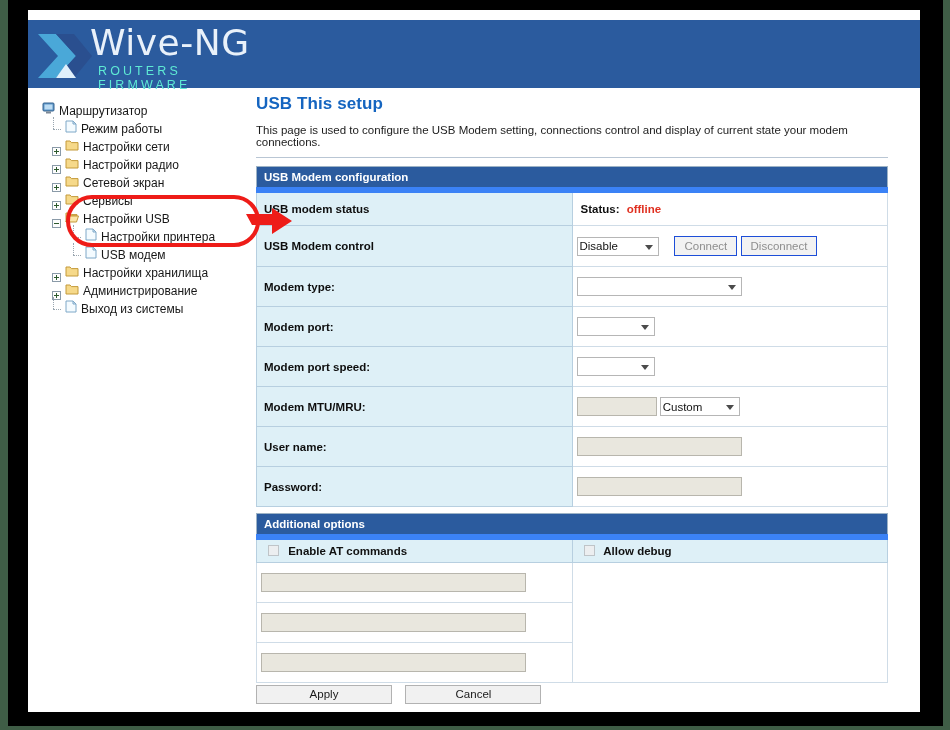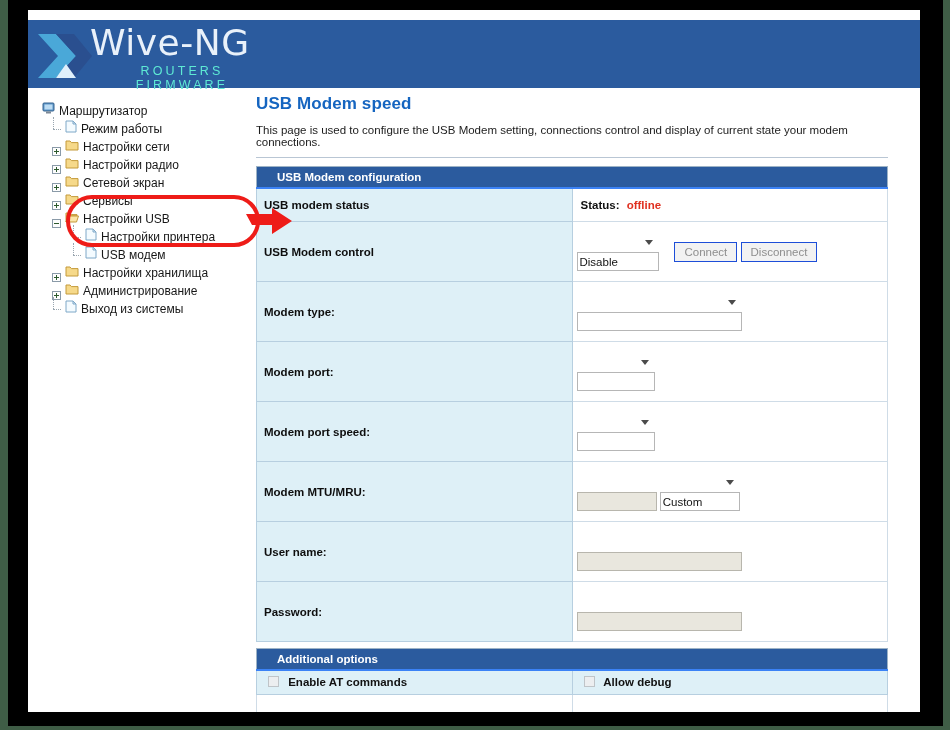--- a/index.html
+++ b/index.html
@@ -33,21 +33,21 @@
   
   .banner {
     position: absolute;
     left: 0; top: 10px;
     width: 892px; height: 68px;
     background: #2b5b9e;
   }
   .logo-wrap {
     position: absolute;
     left: 8px; top: 2px;
-    width: 230px; height: 66px; text-align: center;
+    width: 230px; height: 66px;
   }
   .logo-mark { position: absolute; left: 0px; top: 6px; width: 56px; height: 56px; }
   .logo-text {
     position: absolute;
     left: 54px; top: 0px;
     color: #e9f1fa;
     font-size: 36px;
     font-weight: 400;
     letter-spacing: 0.5px;
     line-height: 42px;
@@ -160,22 +160,22 @@
     border: 1px solid #9db3c6;
     background: #ffffff;
     table-layout: fixed;
   }
   table.cfg td { padding: 0; }
   .sect-head {
     background: #2b5b9e;
     color: #ffffff;
     font-size: 11.5px;
     font-weight: bold;
-    padding: 4px 20px !important;
-    border-bottom: 2px solid #3b82f6;
+    padding: 4px 7px !important;
+    border-bottom: 6px solid #3b82f6;
   }
   .lab {
     background: #def0f7;
     width: 172px;
     font-size: 11.5px;
     font-weight: bold;
     color: #0e0e0e;
     padding: 5px 7px !important;
     border: 1px solid #b7cfe0;
     vertical-align: middle;
@@ -195,21 +195,20 @@
 
   select.ui, input.ui {
     font-family: "Liberation Sans", sans-serif;
     font-size: 11.5px;
     height: 19px;
     border: 1px solid #b6b6b6;
     background: #ffffff;
     vertical-align: middle;
     color: #111;
     padding: 0 2px;
-    margin-top: 20px;
   }
   select.ui {
     -webkit-appearance: none;
     appearance: none;
     background-image: none;
     padding-right: 16px;
     position: relative;
   }
   .selwrap { position: relative; display: inline-block; vertical-align: middle; }
   .selwrap::after {
@@ -418,21 +417,21 @@
             <polygon points="1,1 8,1 11,4 11,12 1,12" fill="#f4fbff" stroke="#7fa8c8"></polygon>
             <polygon points="8,1 8,4 11,4" fill="#d5e9f7" stroke="#7fa8c8"></polygon>
           </svg>
         </span>
         <span class="lbl">Выход из системы</span>
       </div>
 
     </div>
 
     <div class="content">
-      <h1 class="page-title">USB Modem speed</h1>
+      <h1 class="page-title">USB This setup</h1>
       <p class="page-desc">This page is used to configure the USB Modem setting, connections control and display of current state your modem connections.</p>
       <div class="rule"></div>
 
       <table class="cfg">
         <tbody>
             <tr>
           <td class="sect-head" colspan="2">USB Modem configuration</td>
         </tr>
         <tr>
           <td class="lab">USB modem status</td>

